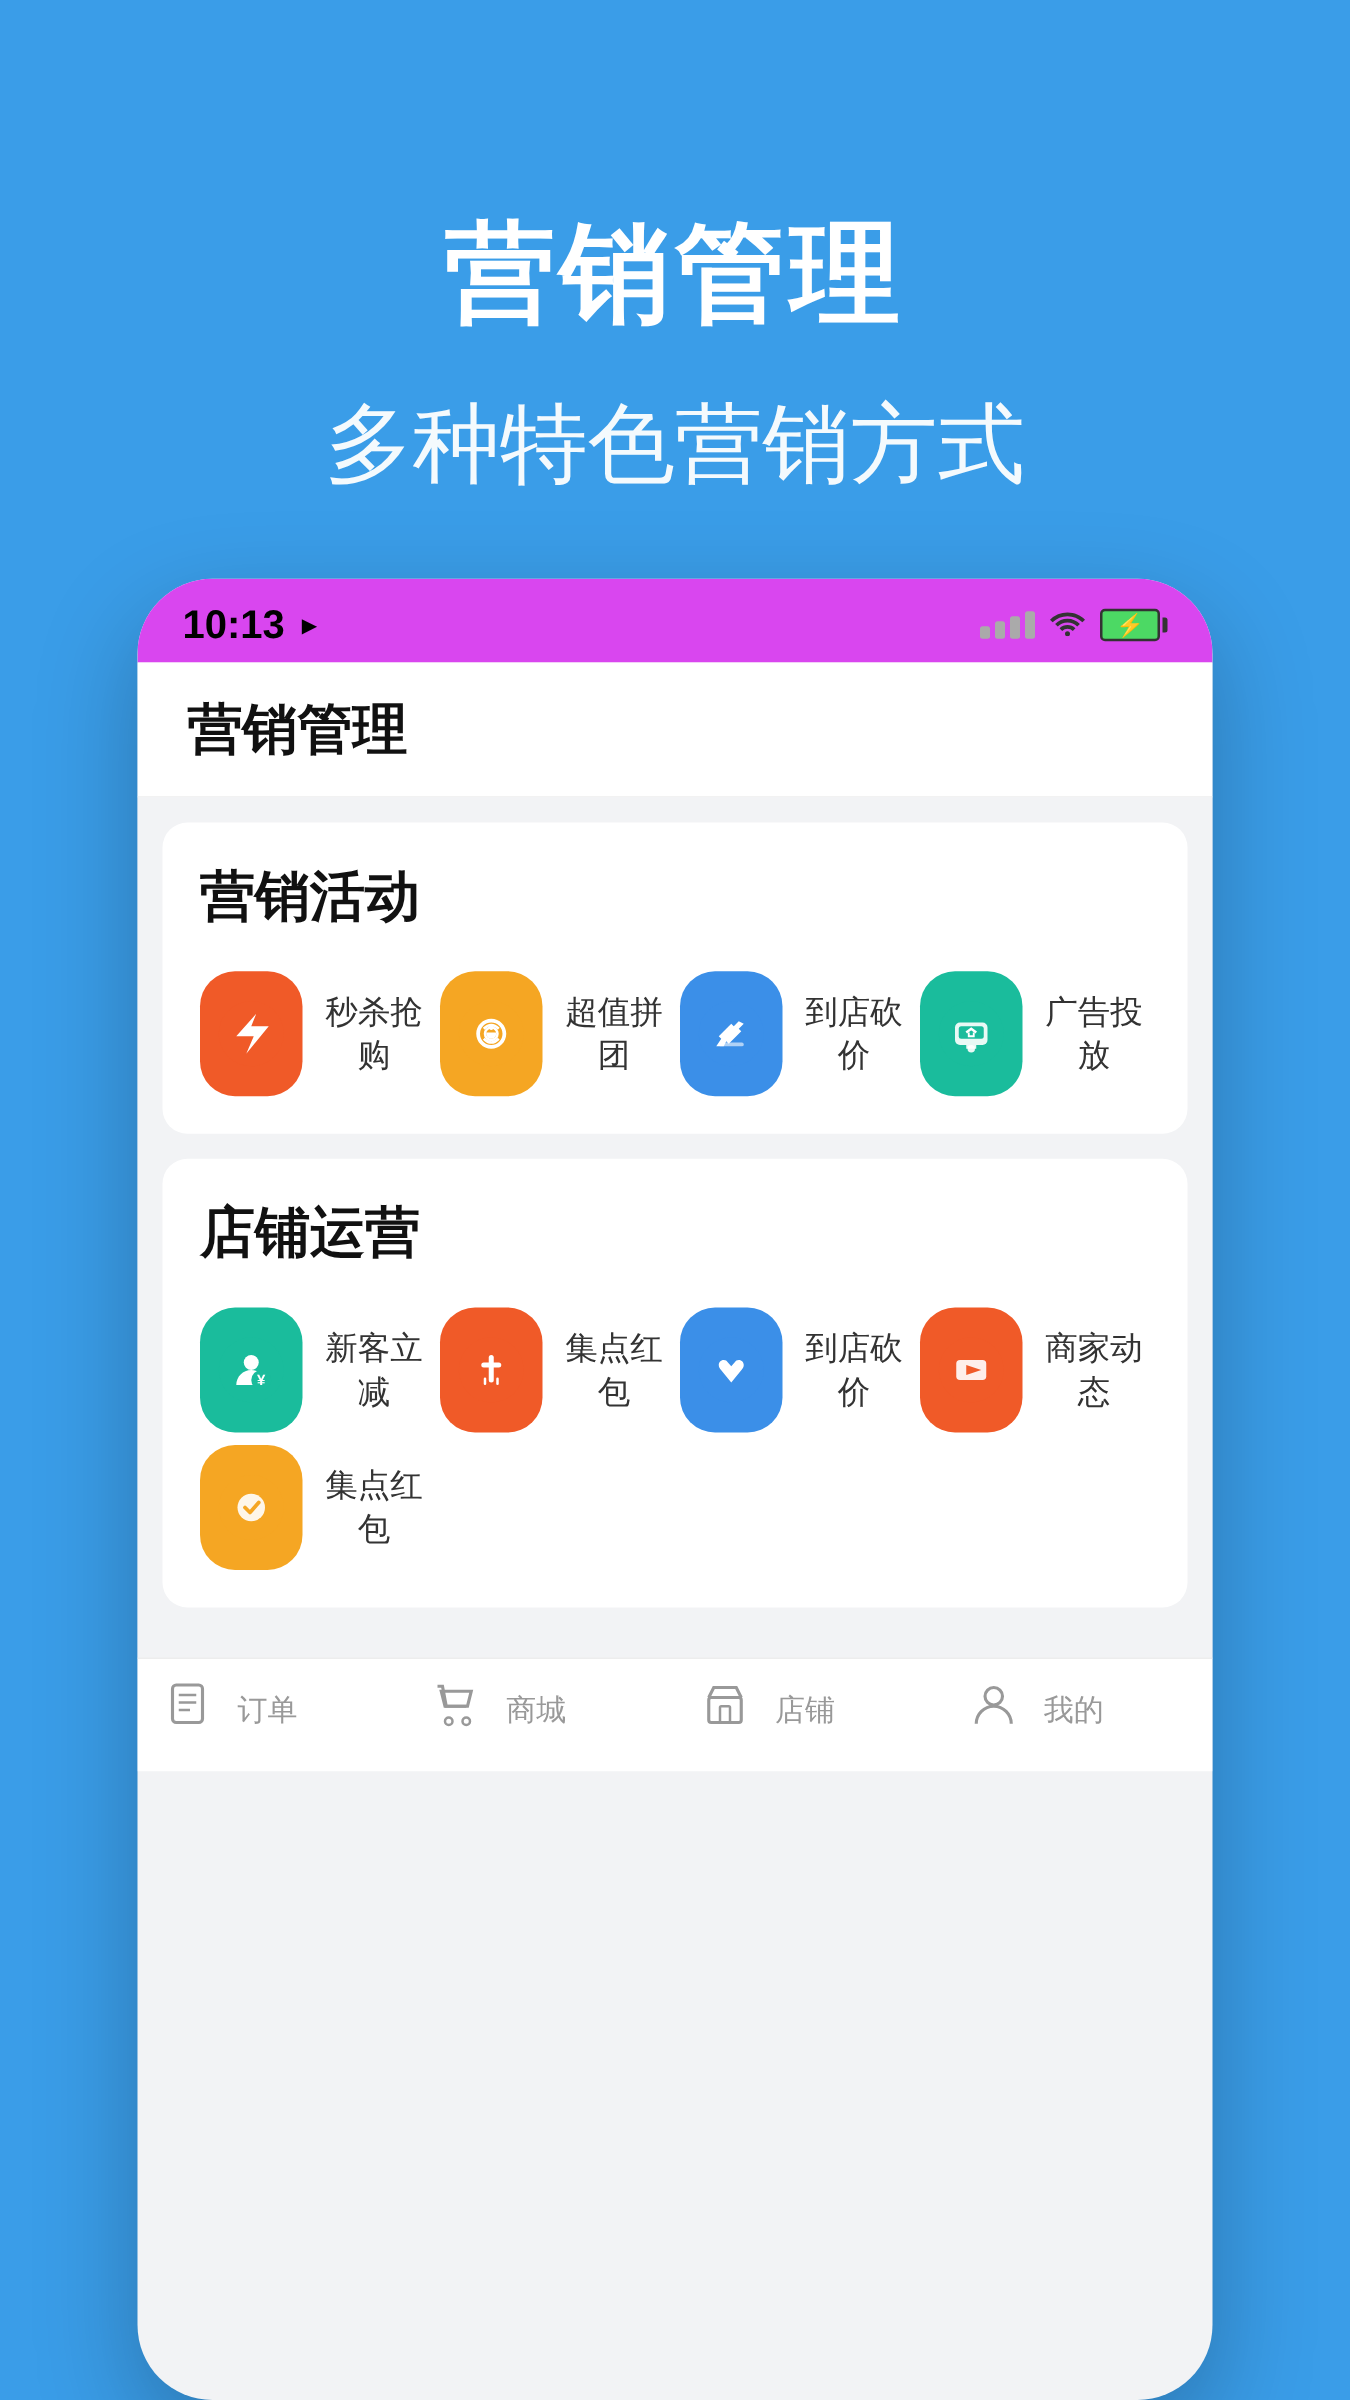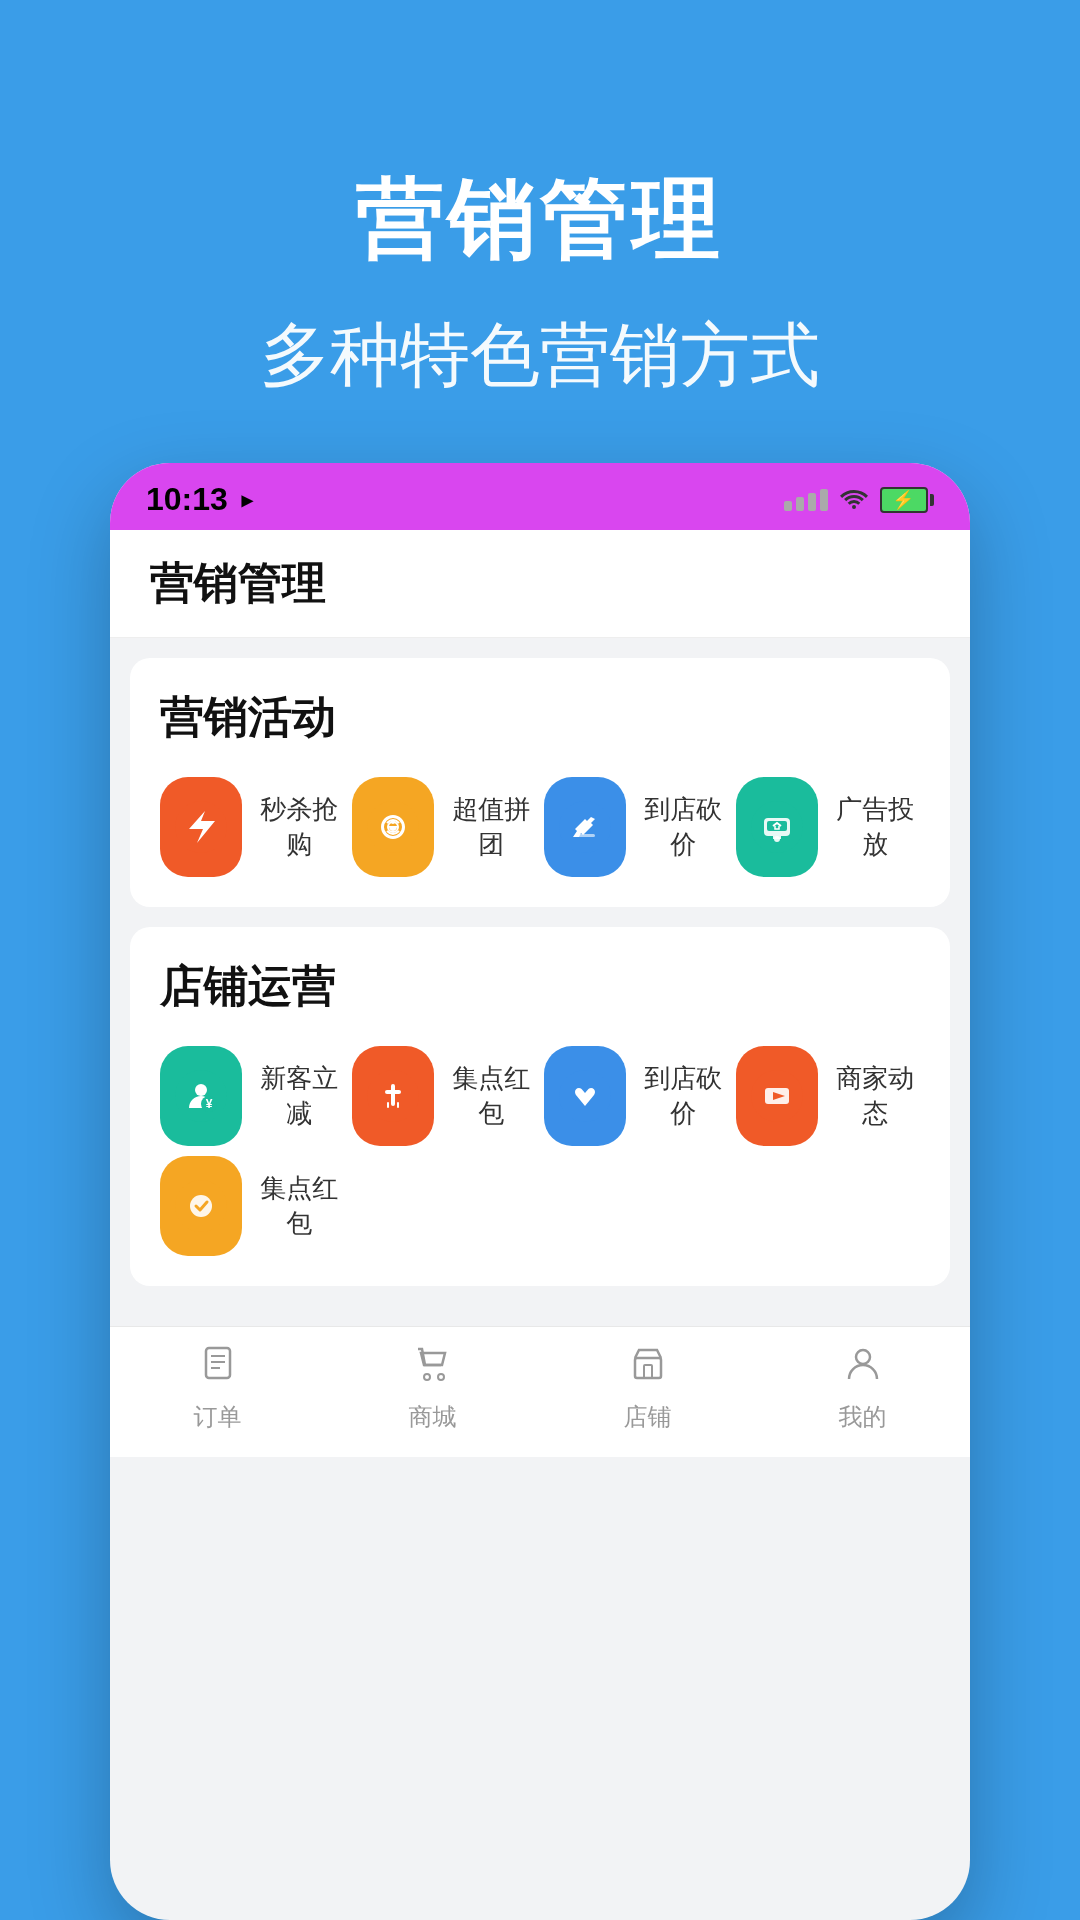--- a/index.html
+++ b/index.html
@@ -180,25 +180,25 @@
     .bottom-nav {
       background: white;
       border-top: 1px solid #e8e8e8;
       display: flex;
       justify-content: space-around;
       align-items: center;
       padding: 16px 0 24px;
     }
     .nav-item {
       display: flex;
-      flex-direction: column;
-      align-items: center;
-      gap: 8px;
+      align-items: center;
+      gap: 20px;
       cursor: pointer;
       flex: 1;
+      padding-left: 20px;
     }
     .nav-icon {
       font-size: 42px;
       color: #999;
     }
     .nav-icon.active {
       color: #3399ee;
     }
     .nav-label {
       font-size: 24px;

